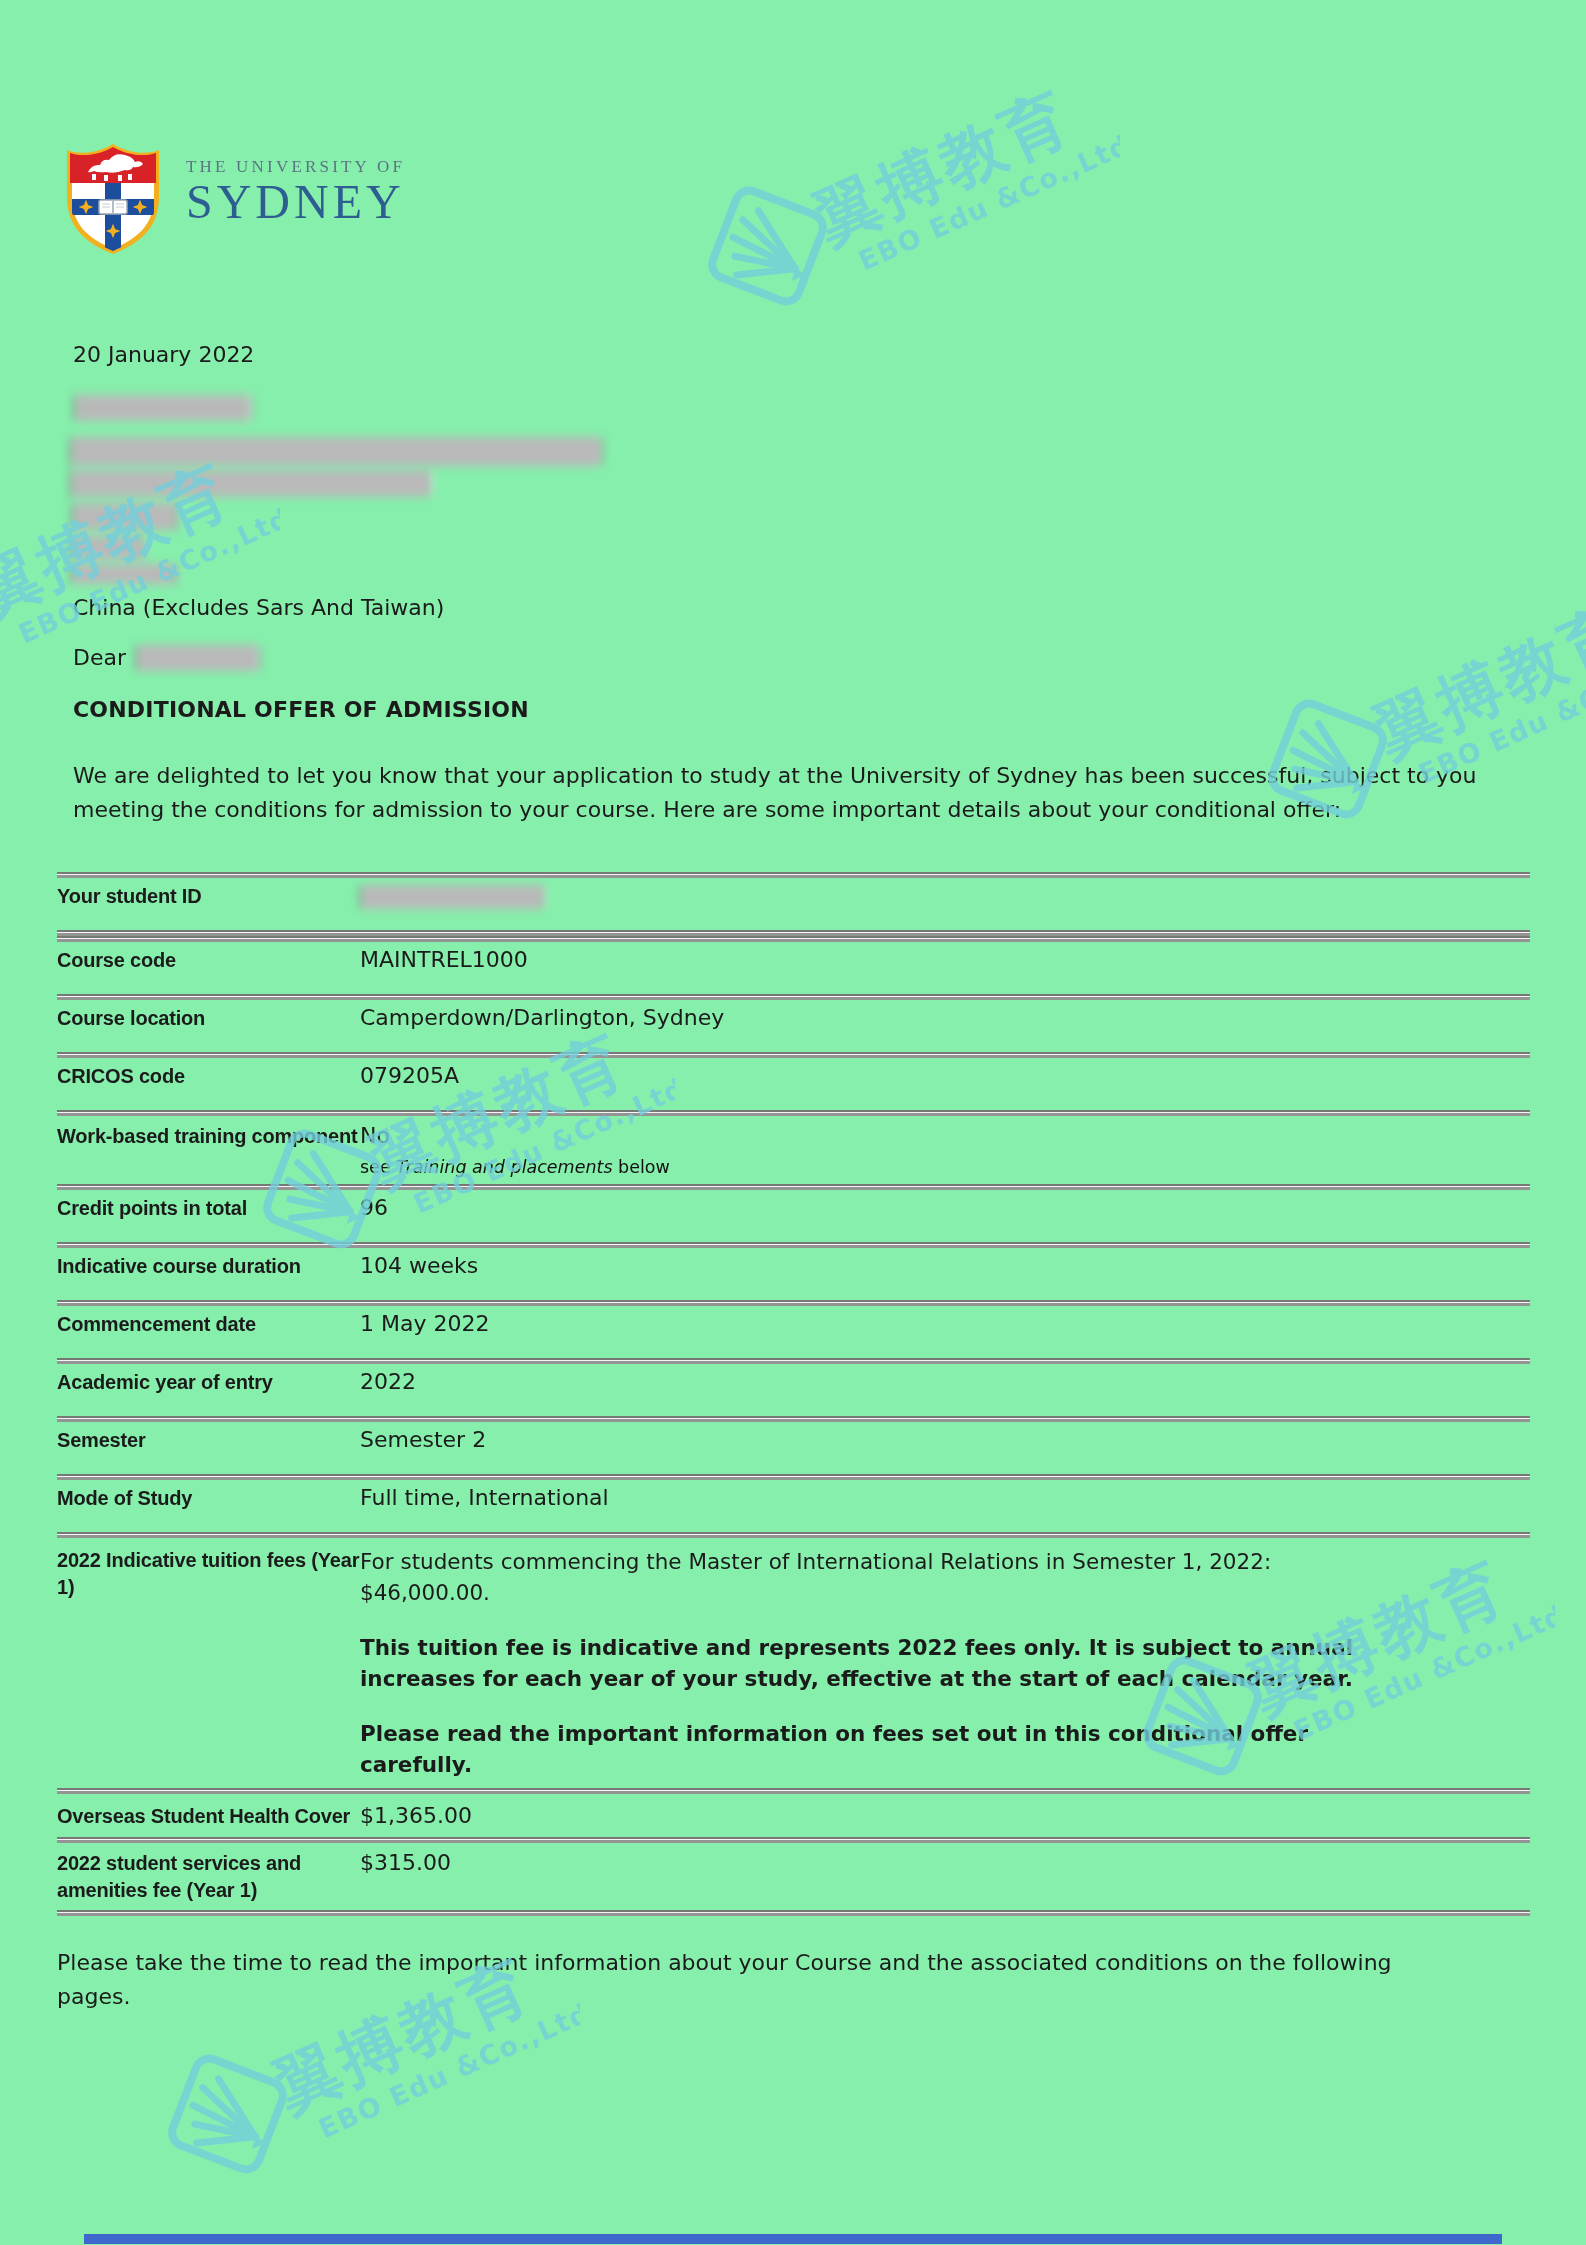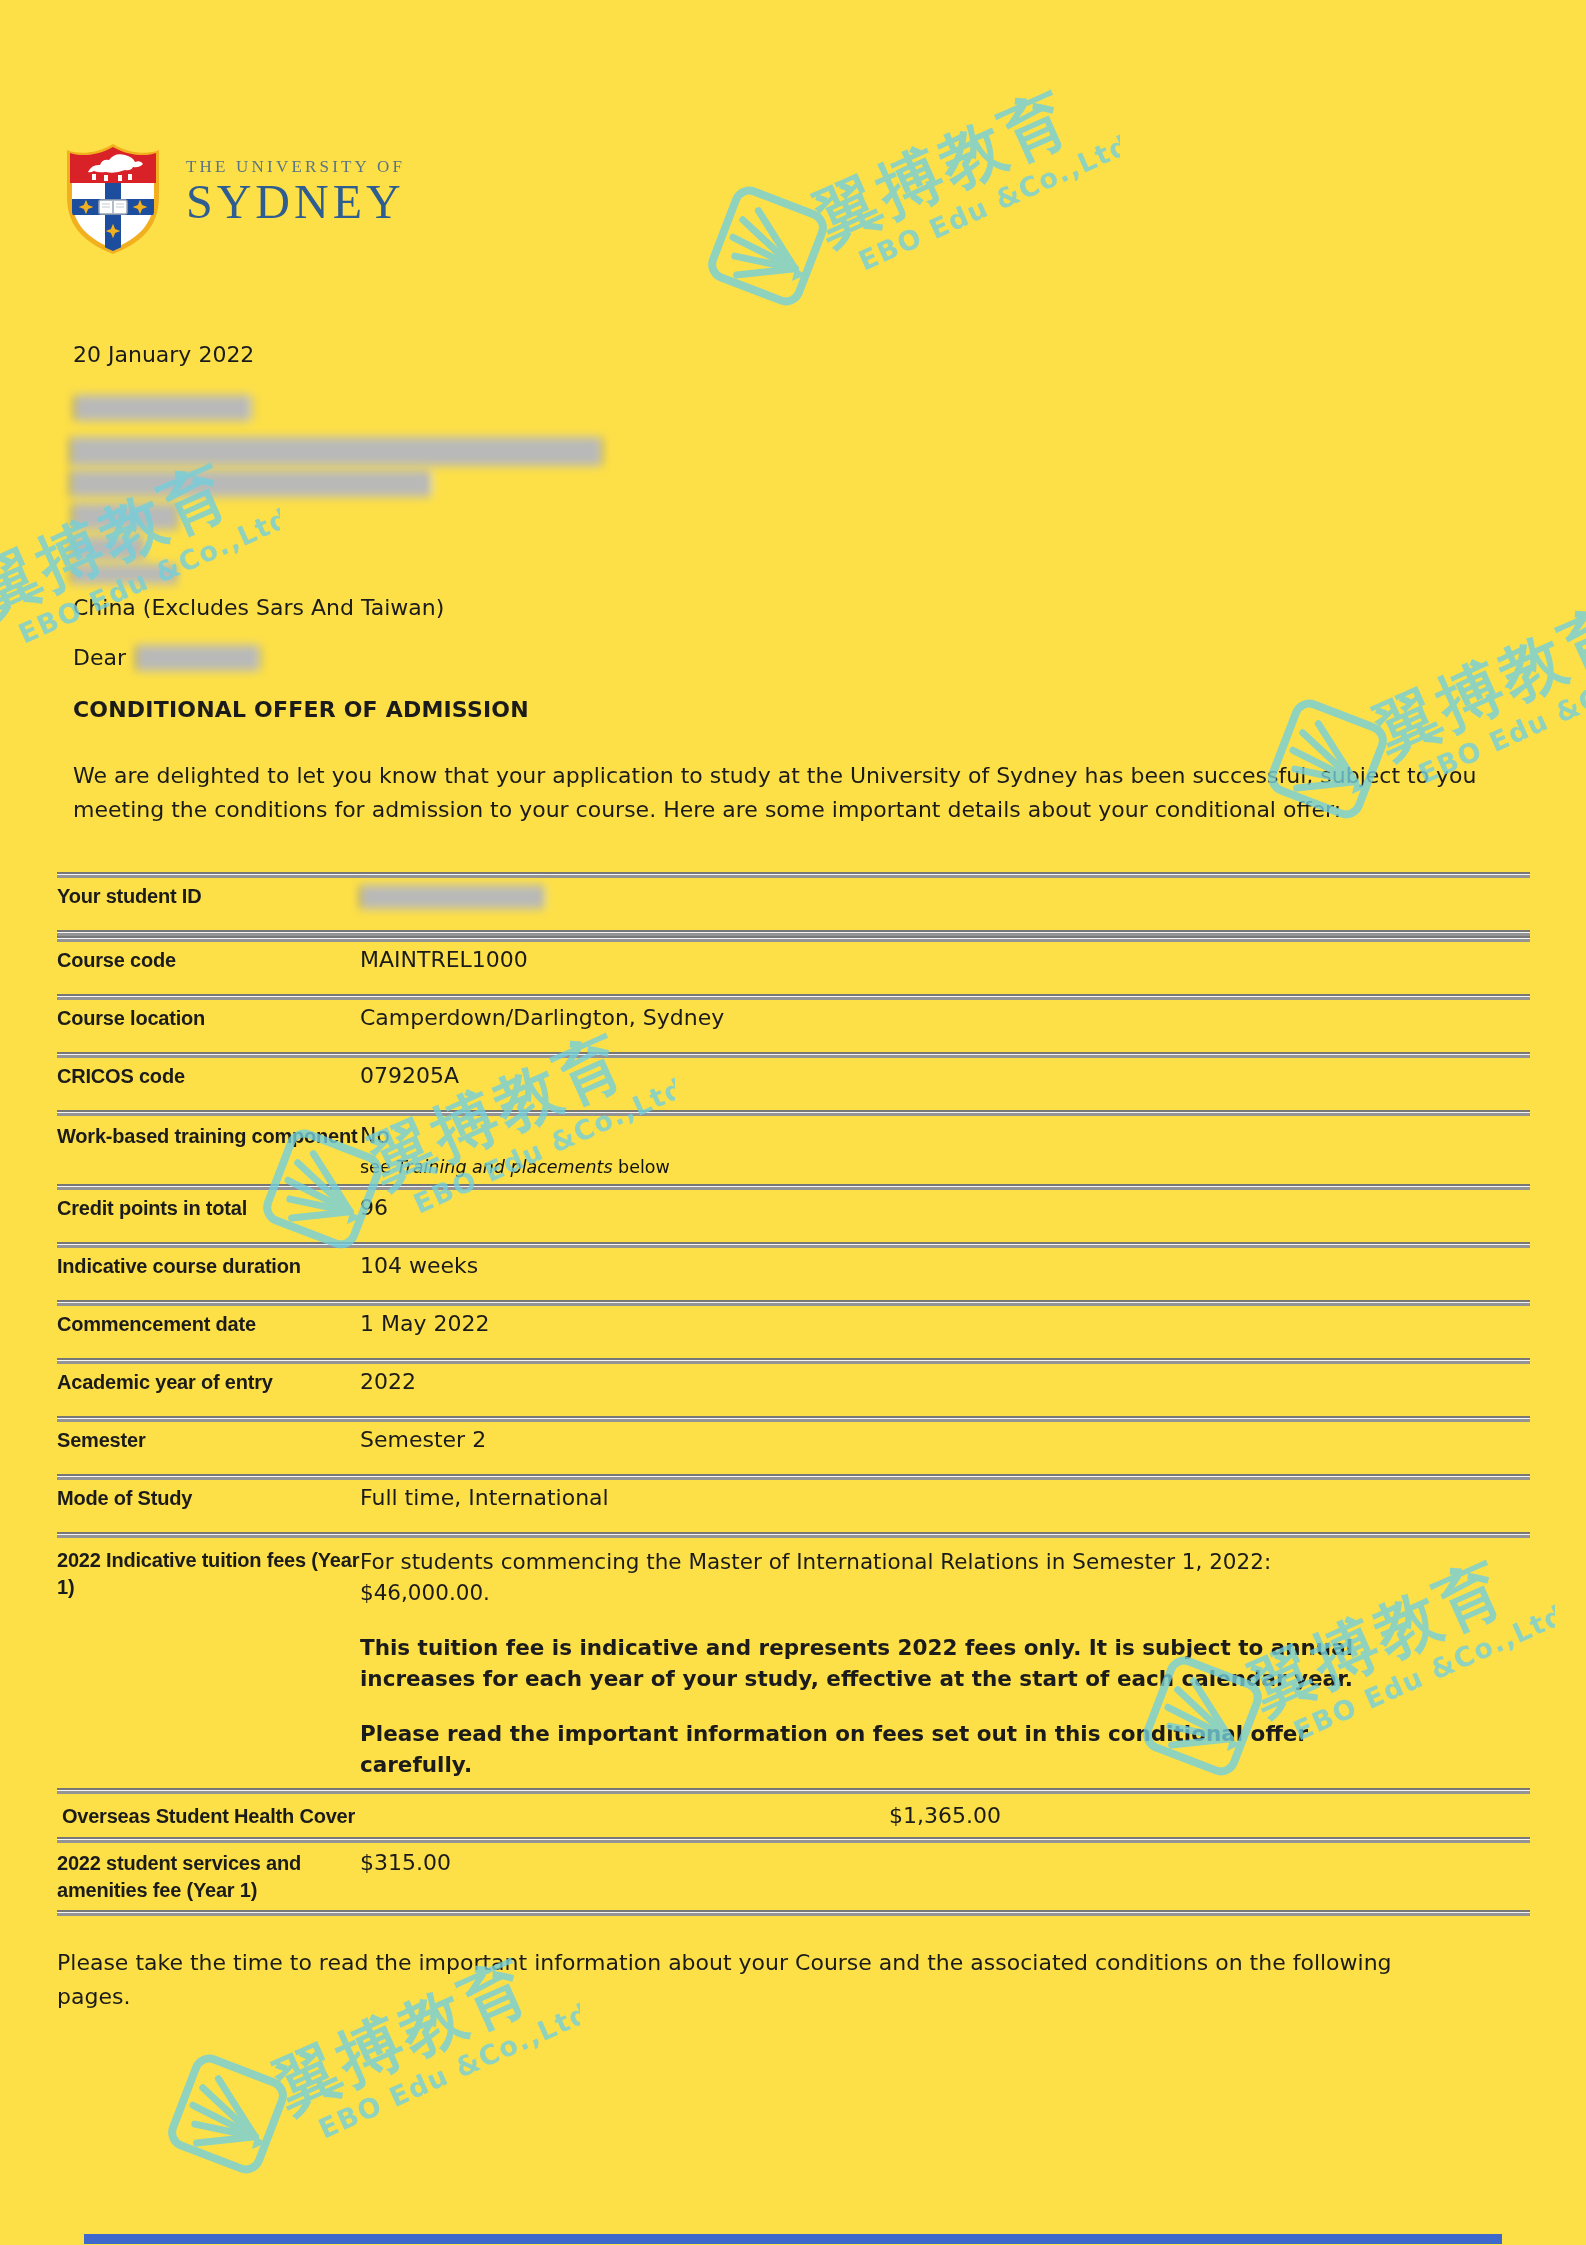--- a/index.html
+++ b/index.html
@@ -1,16 +1,16 @@
 <!DOCTYPE html>
 <html><head>
 <meta charset="utf-8">
 <style>
   html,body{margin:0;padding:0;background:#ffffff;}
-  .page{position:relative;width:1586px;height:2245px;background:#fde047;overflow:hidden;
+  .page{position:relative;width:1586px;height:2245px;background:#86efac;overflow:hidden;
         font-family:"DejaVu Sans",sans-serif;color:#1b1b1b;}
 
   
   .letterhead{position:absolute;top:141px;left:64px;display:flex;gap:24px;align-items:flex-start;}
   .crest{width:98px;height:116px;}
   .wordmark{padding-top:16px;}
   .uni-line1{font-family:"Liberation Serif",serif;font-size:17px;letter-spacing:3.2px;
              color:#5a7484;line-height:20px;}
   .uni-line2{font-family:"Liberation Serif",serif;font-size:48px;letter-spacing:4px;
              color:#2e5d92;line-height:50px;}
@@ -228,21 +228,21 @@
     <div class="row fees">
       <div class="lbl">2022 Indicative tuition fees (Year 1)</div>
       <div class="val">
         <p class="p1">For students commencing the Master of International Relations in Semester 1, 2022: $46,000.00.</p>
         <p class="pb p2">This tuition fee is indicative and represents 2022 fees only. It is subject to annual increases for each year of your study, effective at the start of each calendar year.</p>
         <p class="pb p3">Please read the important information on fees set out in this conditional offer carefully.</p>
       </div>
     </div>
     <div class="hr"></div>
 
-    <div class="row" style="padding:8px 0 7px 0;text-align:center;">
+    <div class="row" style="padding:8px 0 7px 0;">
       <div class="lbl nowrap">Overseas Student Health Cover</div>
       <div class="val">$1,365.00</div>
     </div>
     <div class="hr"></div>
 
     <div class="row tall">
       <div class="lbl">2022 student services and amenities fee (Year 1)</div>
       <div class="val">$315.00</div>
     </div>
     <div class="hr"></div>

